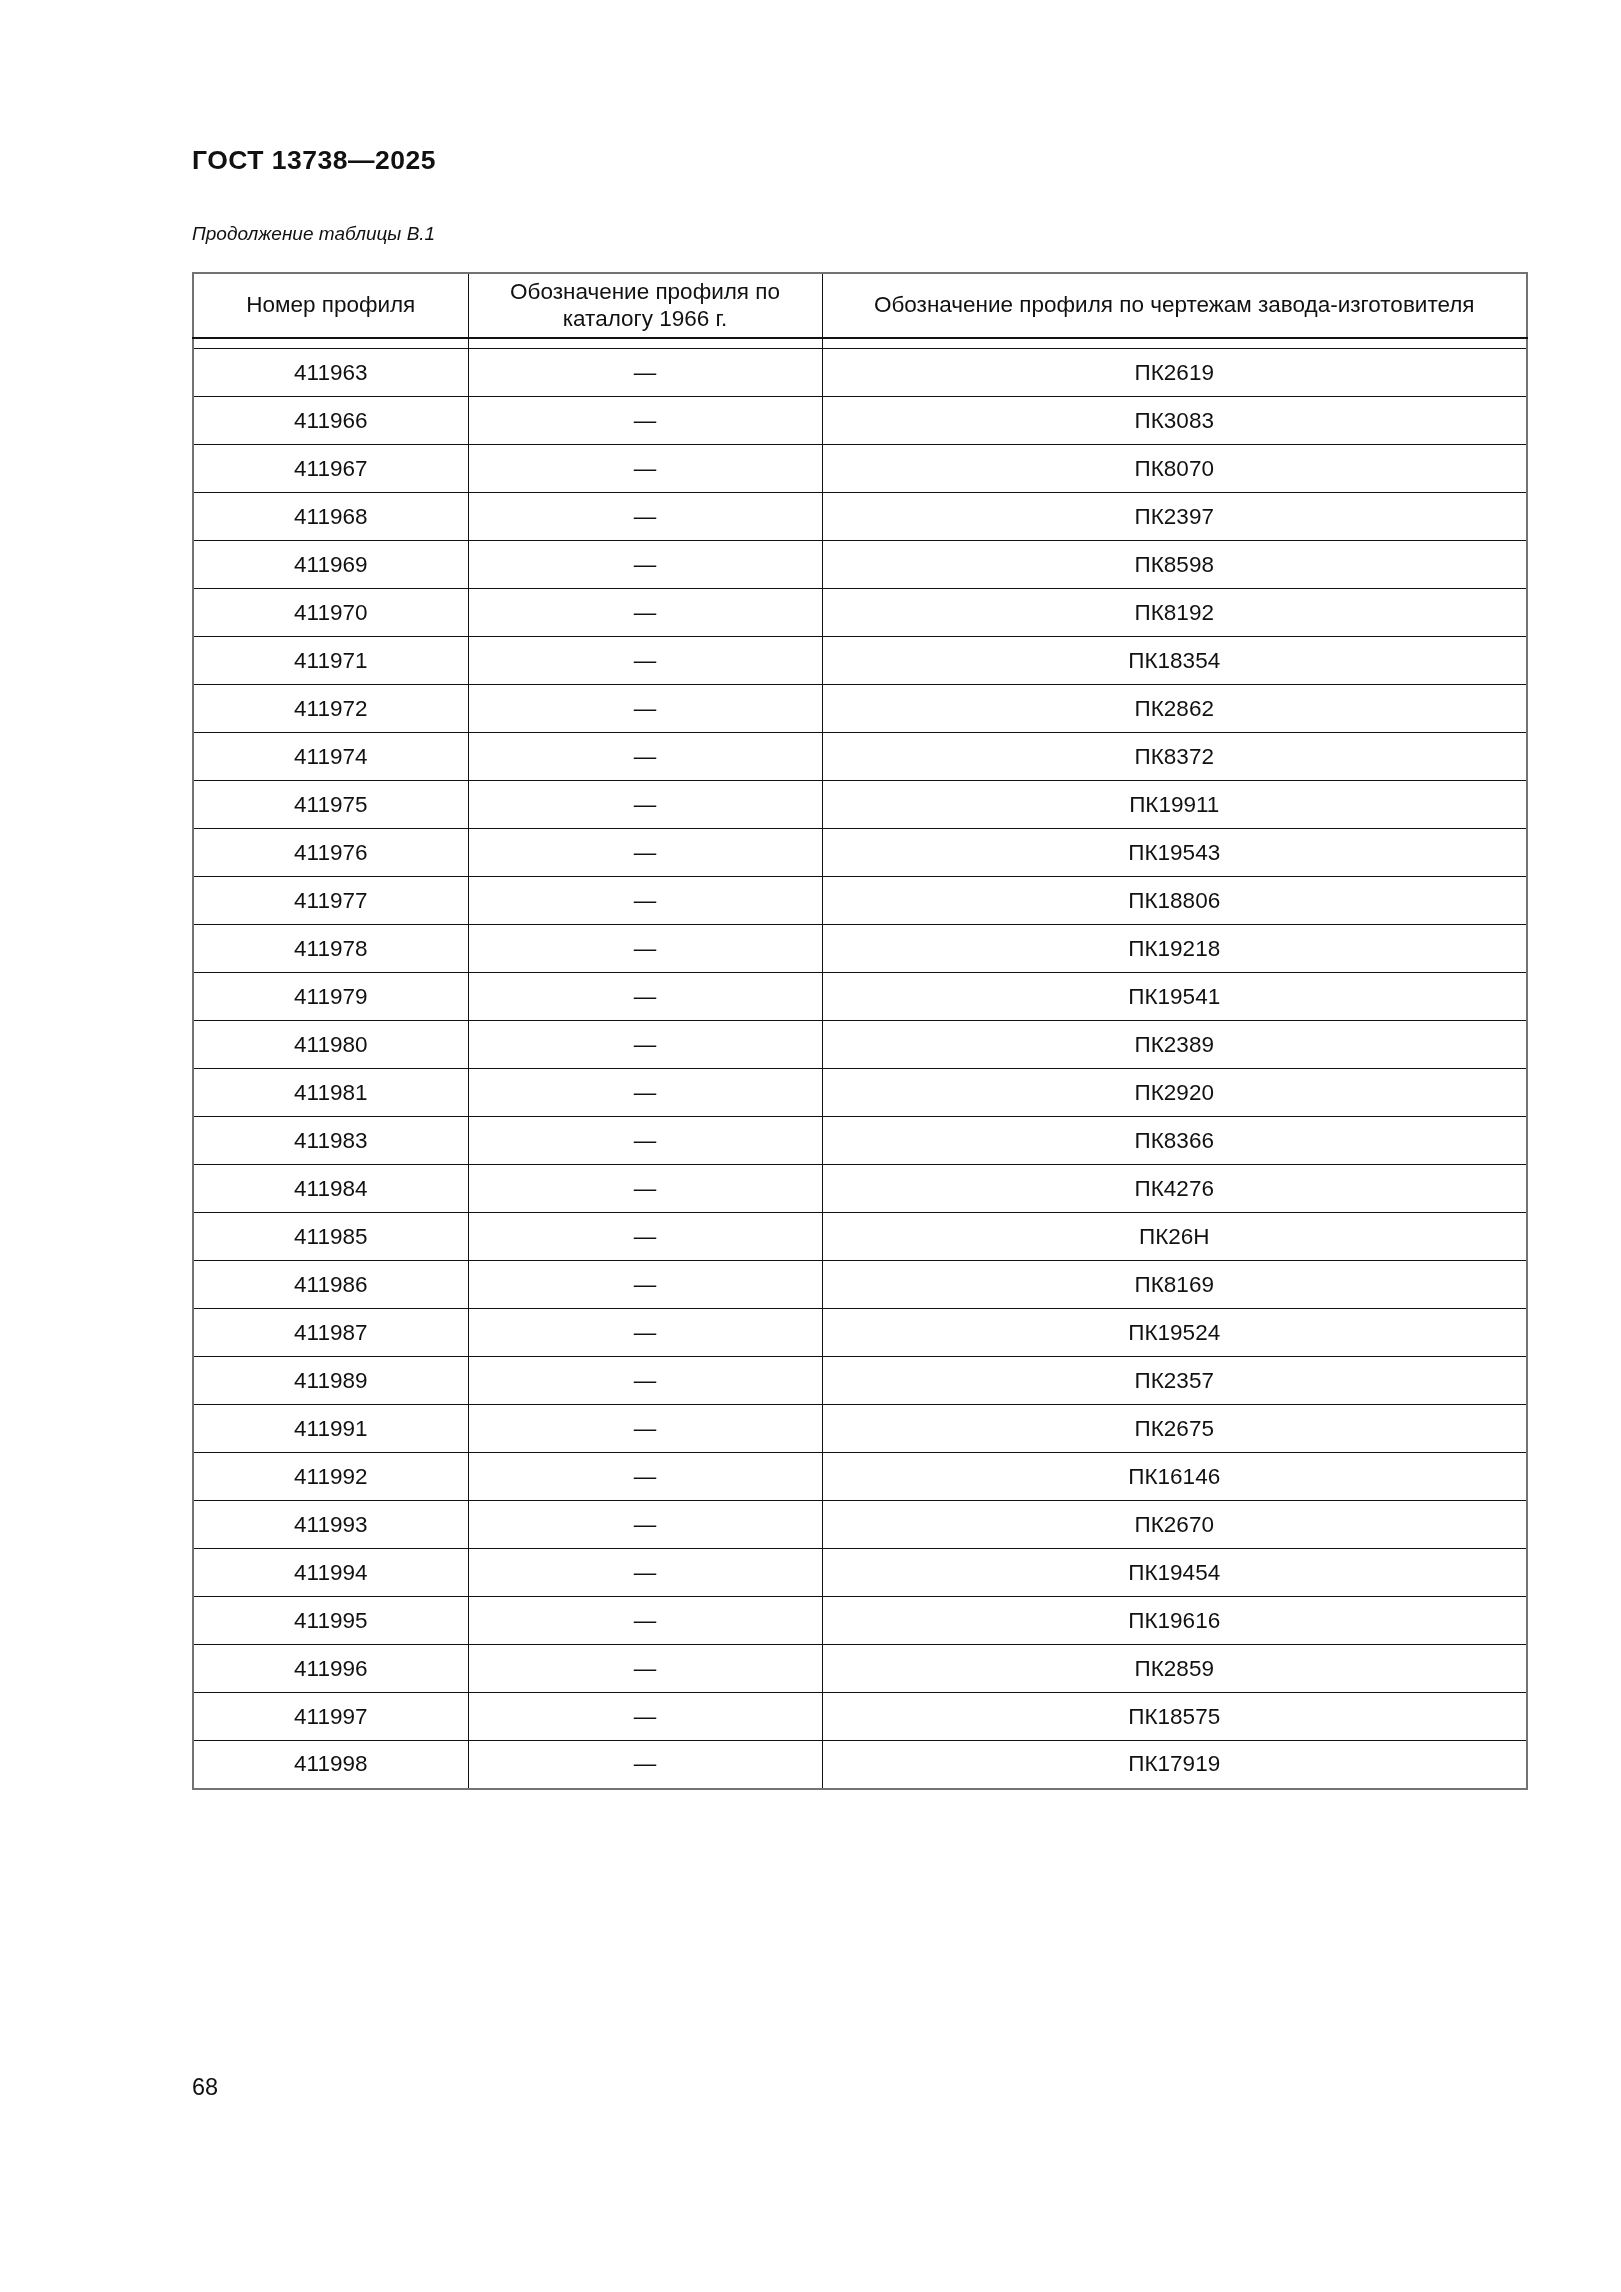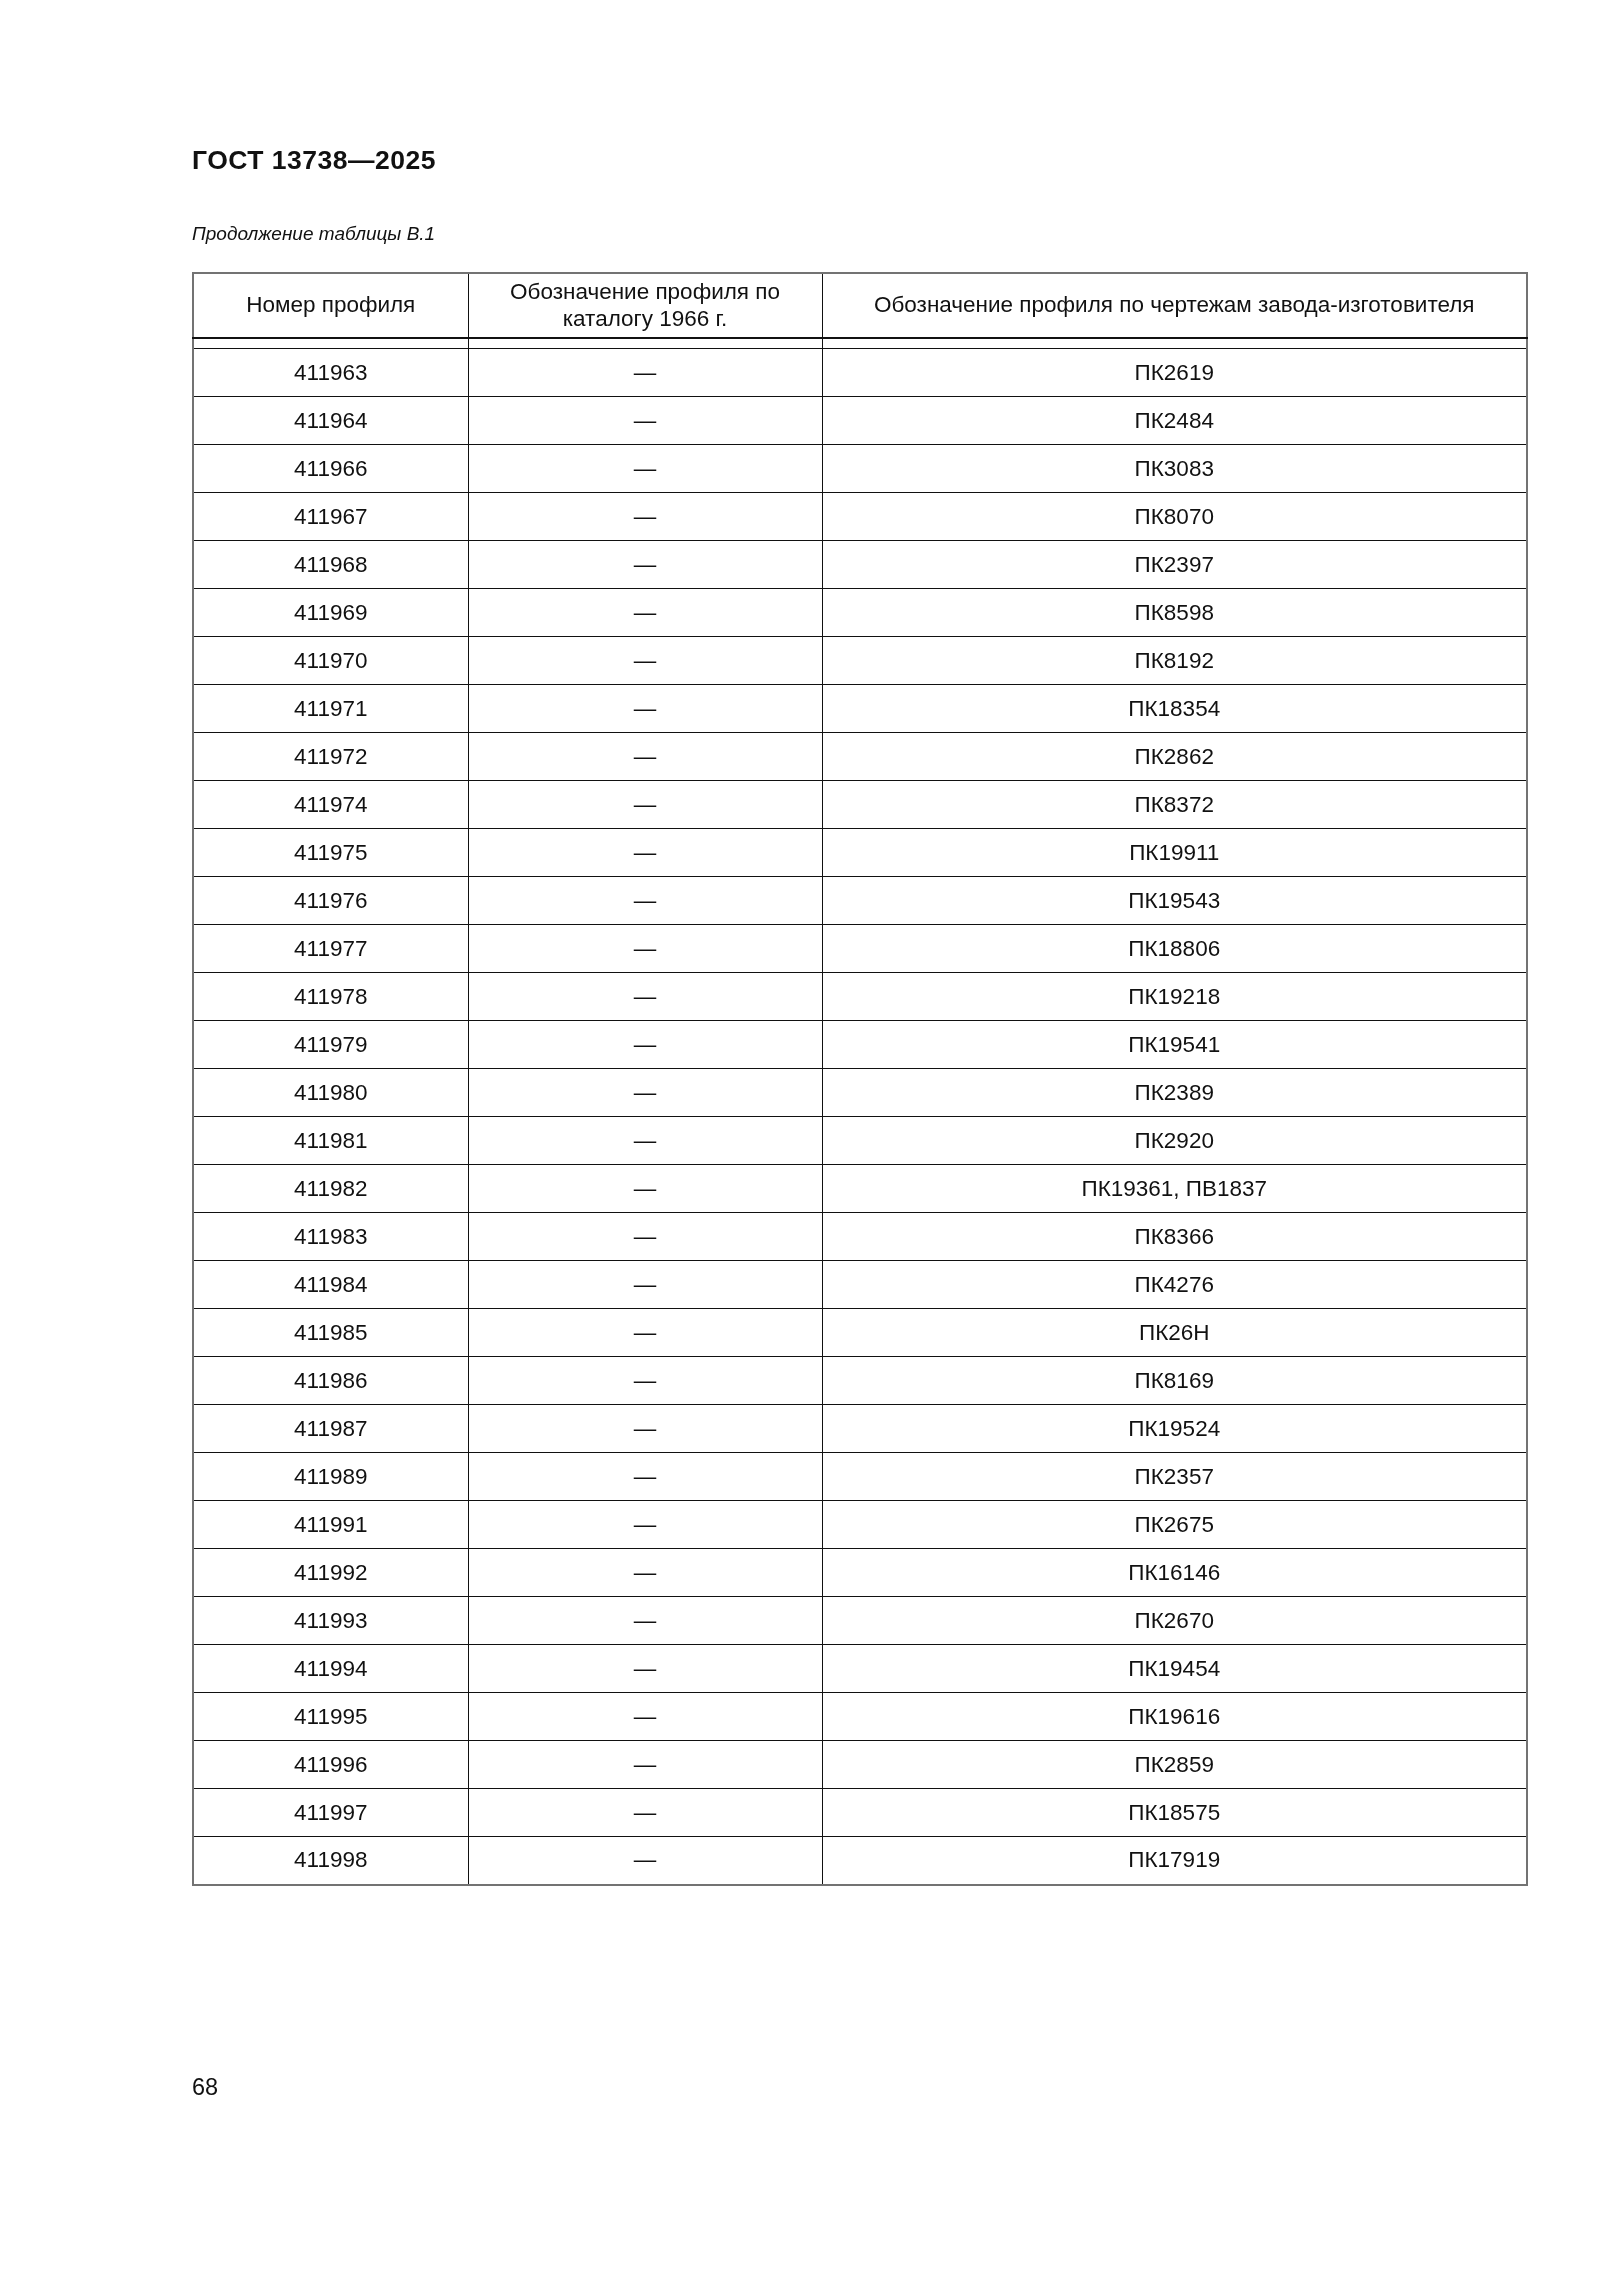--- a/index.html
+++ b/index.html
@@ -101,25 +101,20 @@
         <td></td>
         <td></td>
         <td></td>
       </tr>
     <tr>
           <td>411963</td>
           <td>—</td>
           <td>ПК2619</td>
         </tr>
         <tr>
-          <td>411964</td>
-          <td>—</td>
-          <td>ПК2484</td>
-        </tr>
-        <tr>
           <td>411966</td>
           <td>—</td>
           <td>ПК3083</td>
         </tr>
         <tr>
           <td>411967</td>
           <td>—</td>
           <td>ПК8070</td>
         </tr>
         <tr>
@@ -179,25 +174,20 @@
         </tr>
         <tr>
           <td>411980</td>
           <td>—</td>
           <td>ПК2389</td>
         </tr>
         <tr>
           <td>411981</td>
           <td>—</td>
           <td>ПК2920</td>
-        </tr>
-        <tr>
-          <td>411982</td>
-          <td>—</td>
-          <td>ПК19361, ПВ1837</td>
         </tr>
         <tr>
           <td>411983</td>
           <td>—</td>
           <td>ПК8366</td>
         </tr>
         <tr>
           <td>411984</td>
           <td>—</td>
           <td>ПК4276</td>

